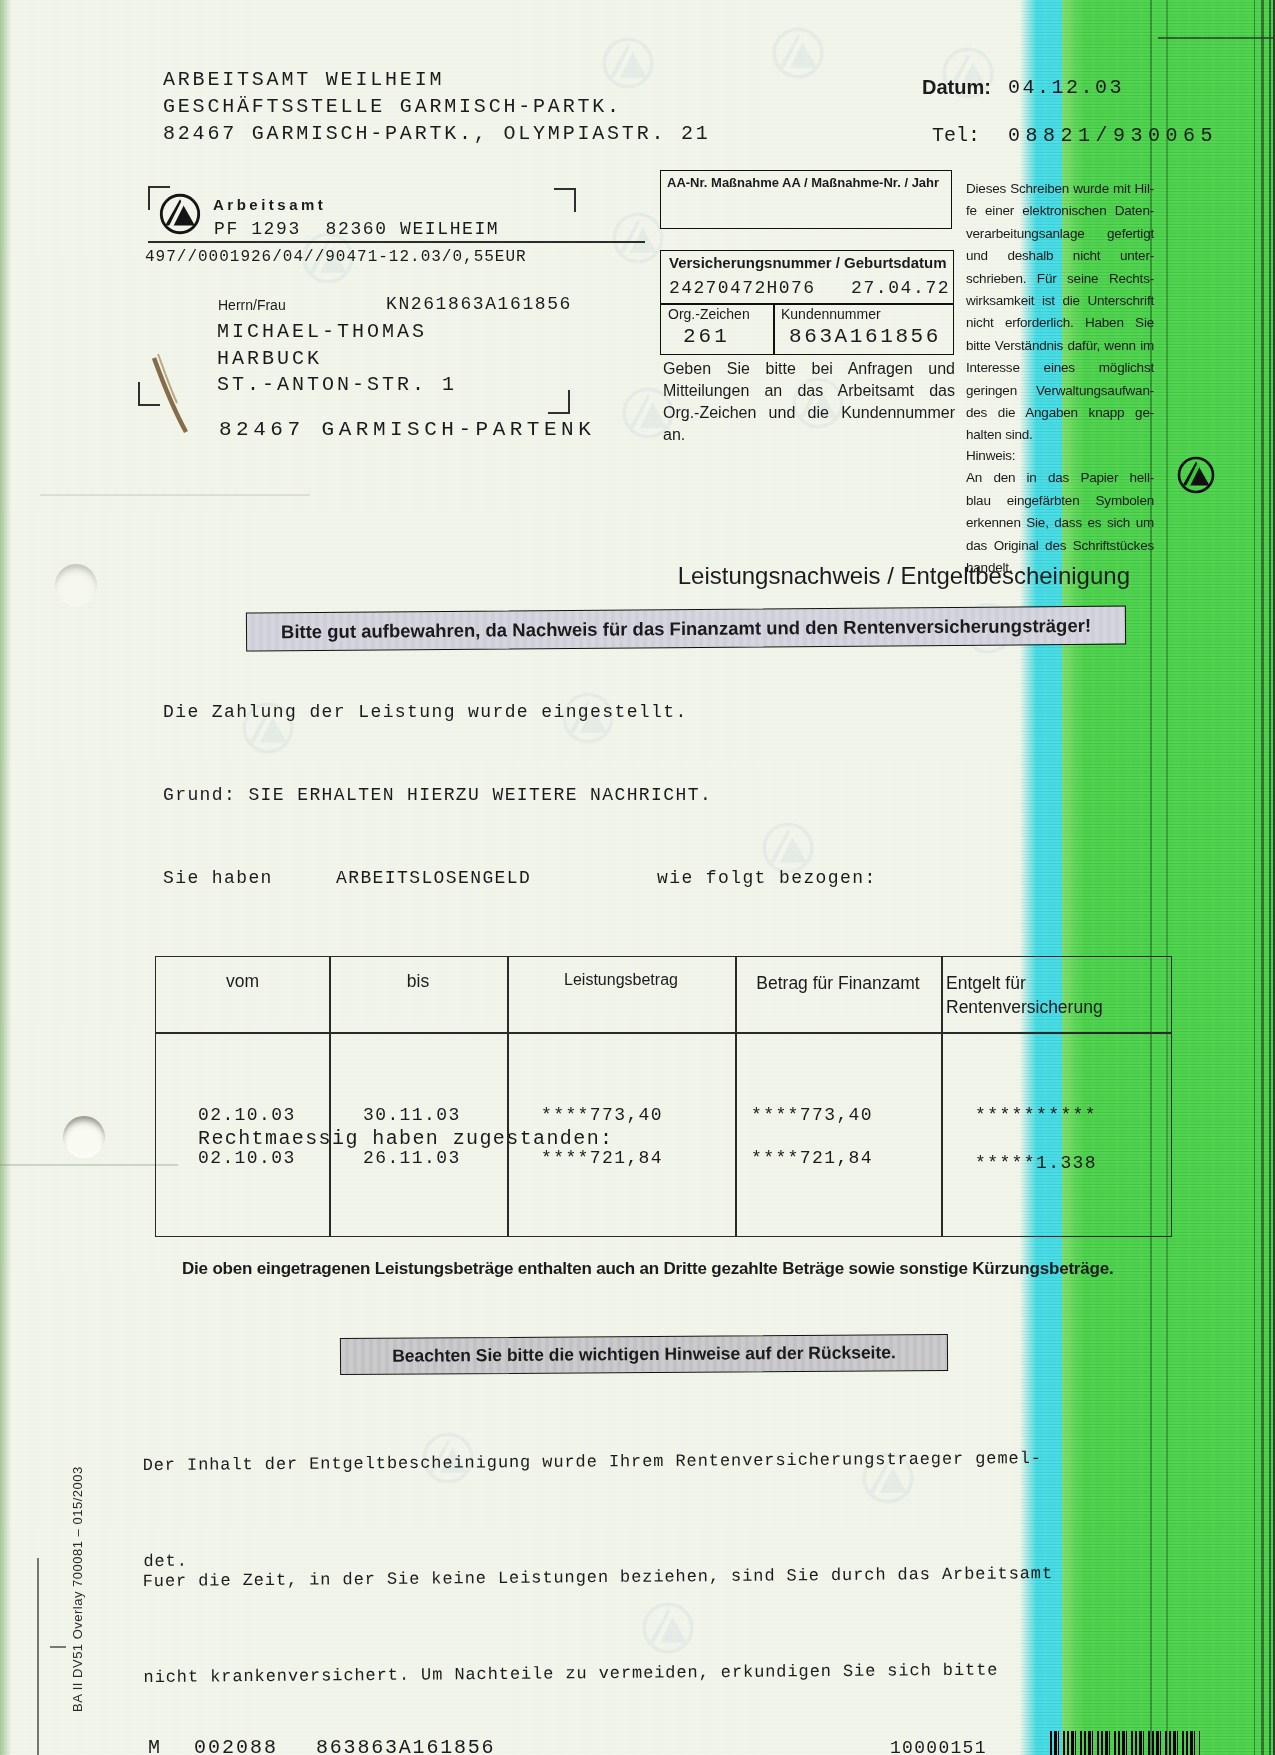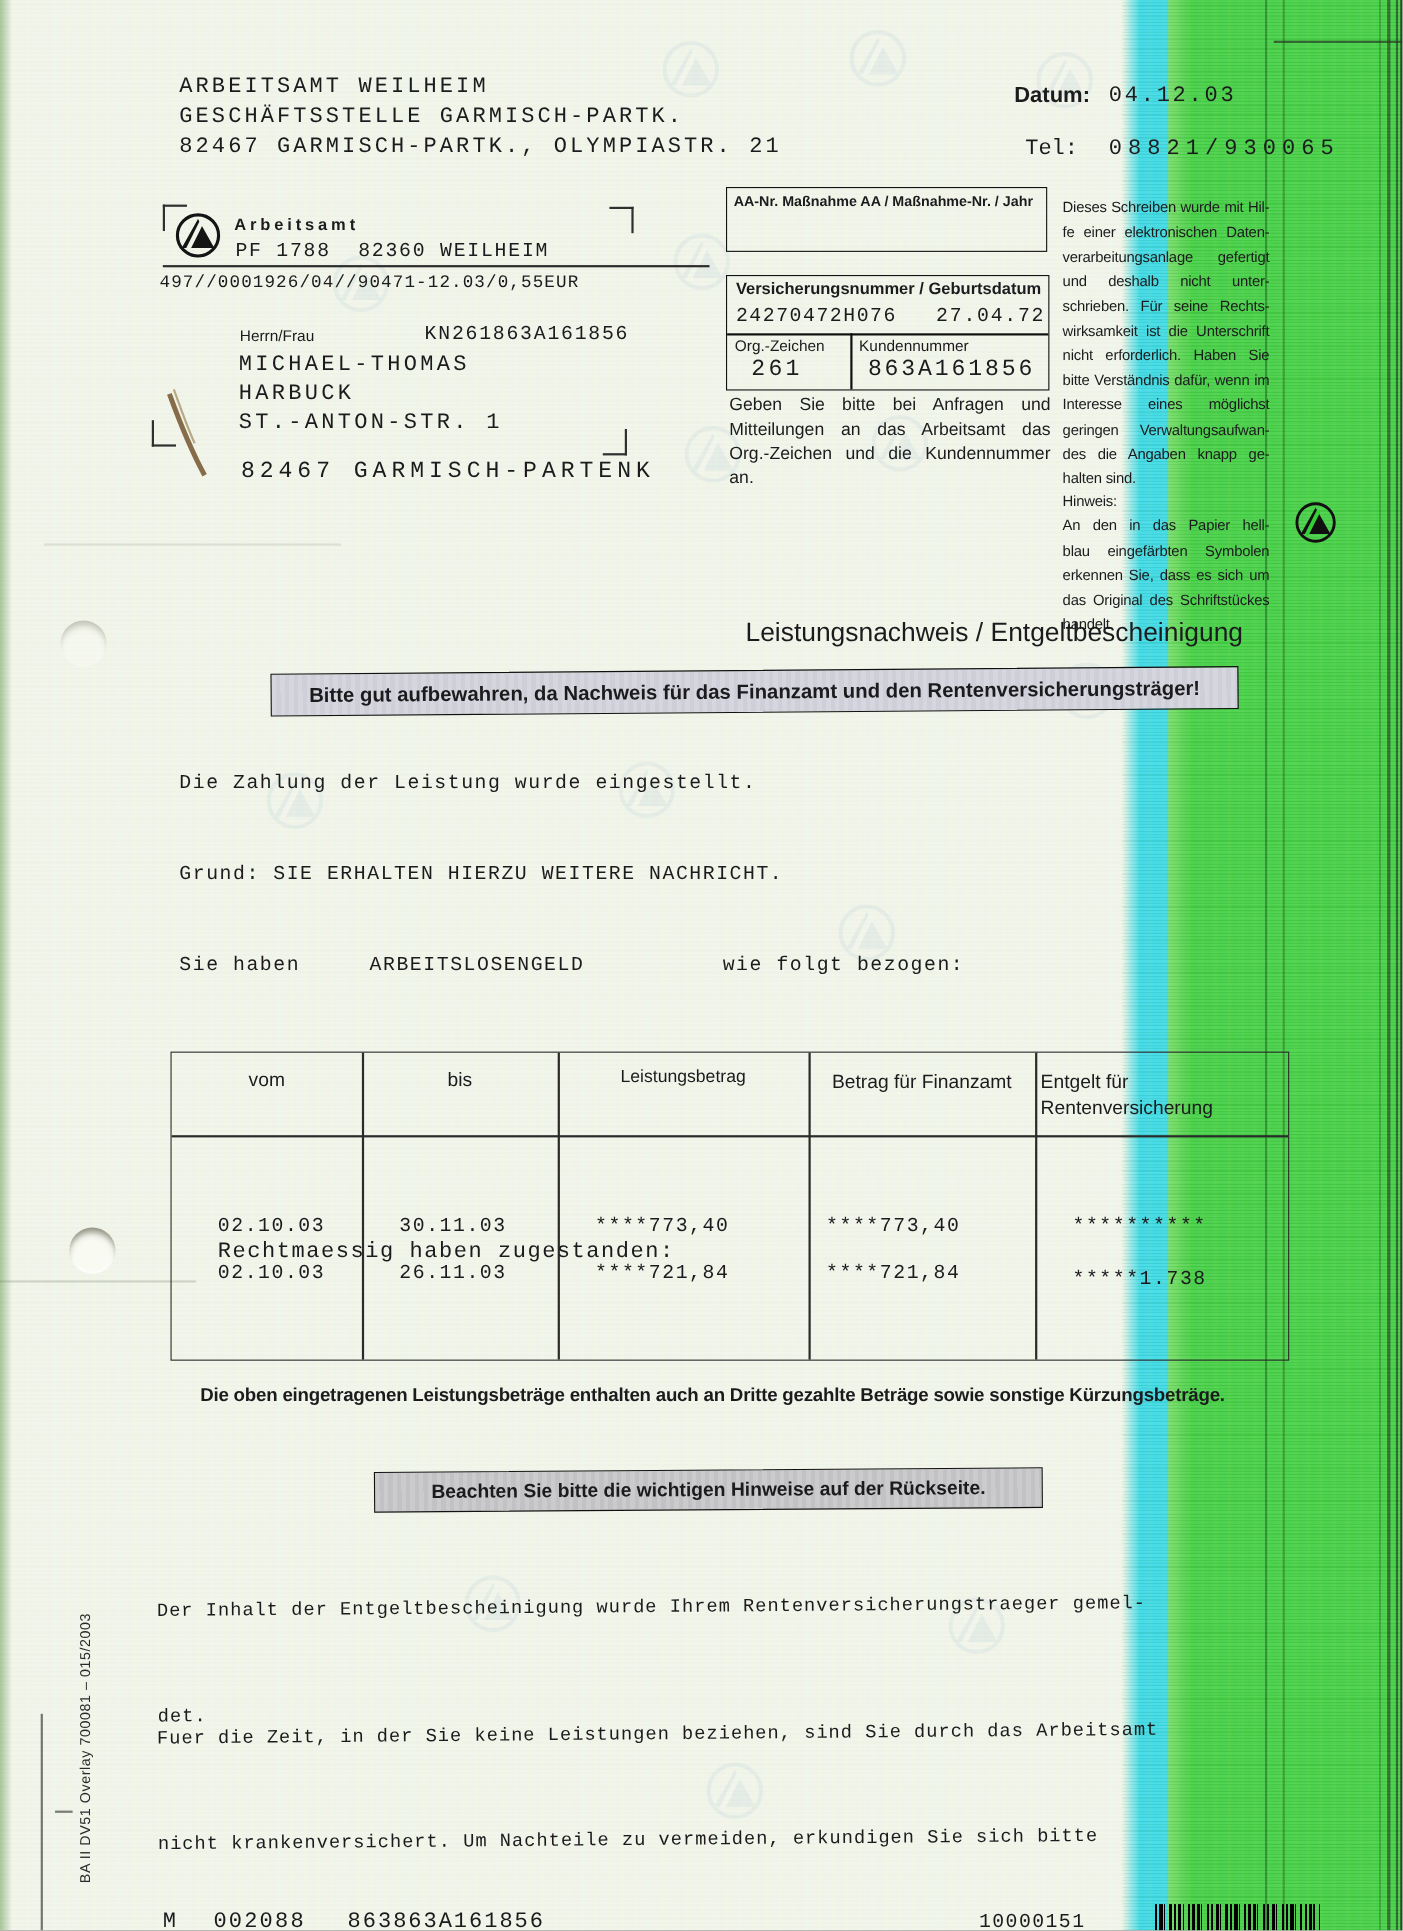--- a/index.html
+++ b/index.html
@@ -126,21 +126,21 @@
 
   <div class="abs corner" style="left:148px;top:186px;border-top-width:2px;border-left-width:2px"></div>
   <div class="abs corner" style="left:554px;top:188px;border-top-width:2px;border-right-width:2px"></div>
   <div class="abs corner" style="left:138px;top:382px;border-bottom-width:2px;border-left-width:2px"></div>
   <div class="abs corner" style="left:548px;top:390px;border-bottom-width:2px;border-right-width:2px"></div>
 
   <svg class="abs" style="left:158px;top:192px;color:#141414;--slit:#f1f4e8" width="44" height="44" viewBox="0 0 40 40">
       <use href="#aalogo"></use>
     </svg>
   <div class="abs sans" style="left:213px;top:196px;font-size:15px;font-weight:600;letter-spacing:3.5px">Arbeitsamt</div>
-  <div class="abs mono" style="left:214px;top:219px;font-size:18px;letter-spacing:1.6px">PF 1788  82360 WEILHEIM</div>
+  <div class="abs mono" style="left:214px;top:219px;font-size:18px;letter-spacing:1.6px">PF 1293  82360 WEILHEIM</div>
   <div class="abs" style="left:148px;top:241px;width:497px;height:1.5px;background:#2b2b2b"></div>
   <div class="abs mono" style="left:145px;top:248px;font-size:16px;letter-spacing:1px">497//0001926/04//90471-12.03/0,55EUR</div>
 
   <div class="abs sans" style="left:218px;top:297px;font-size:14px">Herrn/Frau</div>
   <div class="abs mono" style="left:386px;top:294px;font-size:18px;letter-spacing:1.6px">KN261863A161856</div>
   <div class="abs mono" style="left:217px;top:320px;font-size:20px;letter-spacing:3px">MICHAEL-THOMAS</div>
   <div class="abs mono" style="left:217px;top:347px;font-size:20px;letter-spacing:3px">HARBUCK</div>
   <div class="abs mono" style="left:217px;top:373px;font-size:20px;letter-spacing:3px">ST.-ANTON-STR. 1</div>
   <div class="abs mono" style="left:219px;top:418px;font-size:21px;letter-spacing:4.5px">82467 GARMISCH-PARTENK</div>
 
@@ -221,21 +221,21 @@
     <div class="abs mono" style="left:42px;top:148px;font-size:18px;letter-spacing:1.4px">02.10.03</div>
     <div class="abs mono" style="left:207px;top:148px;font-size:18px;letter-spacing:1.4px">30.11.03</div>
     <div class="abs mono" style="left:385px;top:148px;font-size:18px;letter-spacing:1.4px">****773,40</div>
     <div class="abs mono" style="left:595px;top:148px;font-size:18px;letter-spacing:1.4px">****773,40</div>
     <div class="abs mono" style="left:819px;top:148px;font-size:18px;letter-spacing:1.4px">**********</div>
     <div class="abs mono" style="left:42px;top:170px;font-size:20px;letter-spacing:1.4px">Rechtmaessig haben zugestanden:</div>
     <div class="abs mono" style="left:42px;top:191px;font-size:18px;letter-spacing:1.4px">02.10.03</div>
     <div class="abs mono" style="left:207px;top:191px;font-size:18px;letter-spacing:1.4px">26.11.03</div>
     <div class="abs mono" style="left:385px;top:191px;font-size:18px;letter-spacing:1.4px">****721,84</div>
     <div class="abs mono" style="left:595px;top:191px;font-size:18px;letter-spacing:1.4px">****721,84</div>
-    <div class="abs mono" style="left:819px;top:196px;font-size:18px;letter-spacing:1.4px">*****1.738</div>
+    <div class="abs mono" style="left:819px;top:196px;font-size:18px;letter-spacing:1.4px">*****1.338</div>
   </div>
 
   <div class="abs sans" style="left:182px;top:1259px;width:1020px;font-size:17px;font-weight:700;letter-spacing:-.2px">Die oben eingetragenen Leistungsbeträge enthalten auch an  Dritte gezahlte Beträge sowie sonstige Kürzungsbeträge.</div>
   <div class="abs sans graybox" style="left:340px;top:1336px;width:606px;height:35px;line-height:35px;font-size:17.5px;font-weight:700">Beachten Sie bitte die wichtigen Hinweise auf der Rückseite.</div>
 
   <div class="abs mono" style="left:142px;top:1386px;font-size:17px;letter-spacing:.9px;line-height:32px;transform:rotate(-.45deg);transform-origin:0 0">
     <div>Der Inhalt der Entgeltbescheinigung wurde Ihrem Rentenversicherungstraeger gemel-</div>
     <div>det.</div>
   </div>
   <div class="abs mono" style="left:142px;top:1502px;font-size:17px;letter-spacing:.9px;line-height:32px;transform:rotate(-.5deg);transform-origin:0 0">

